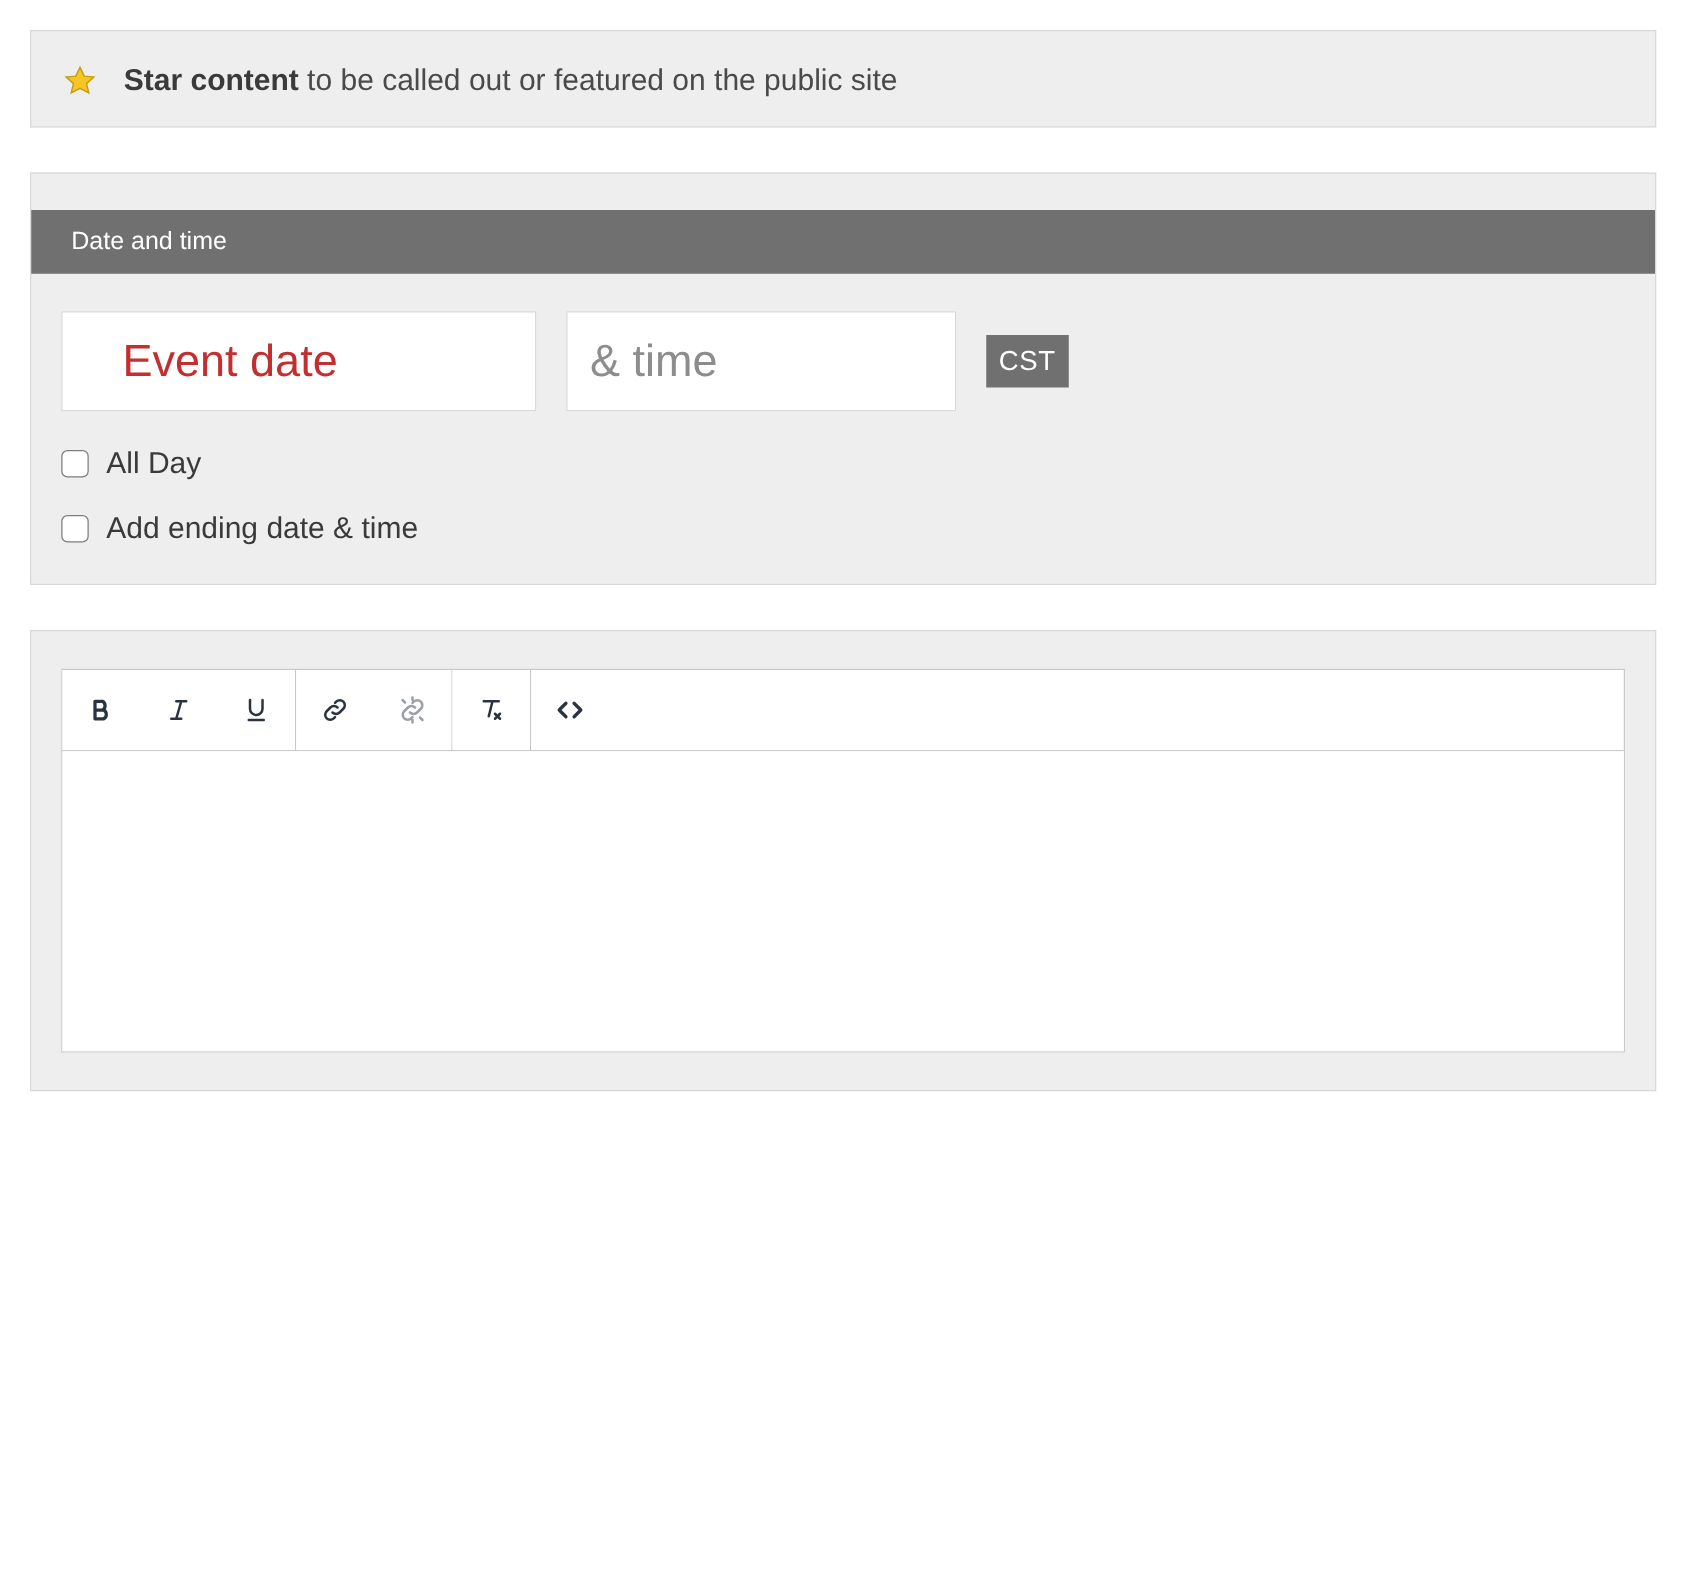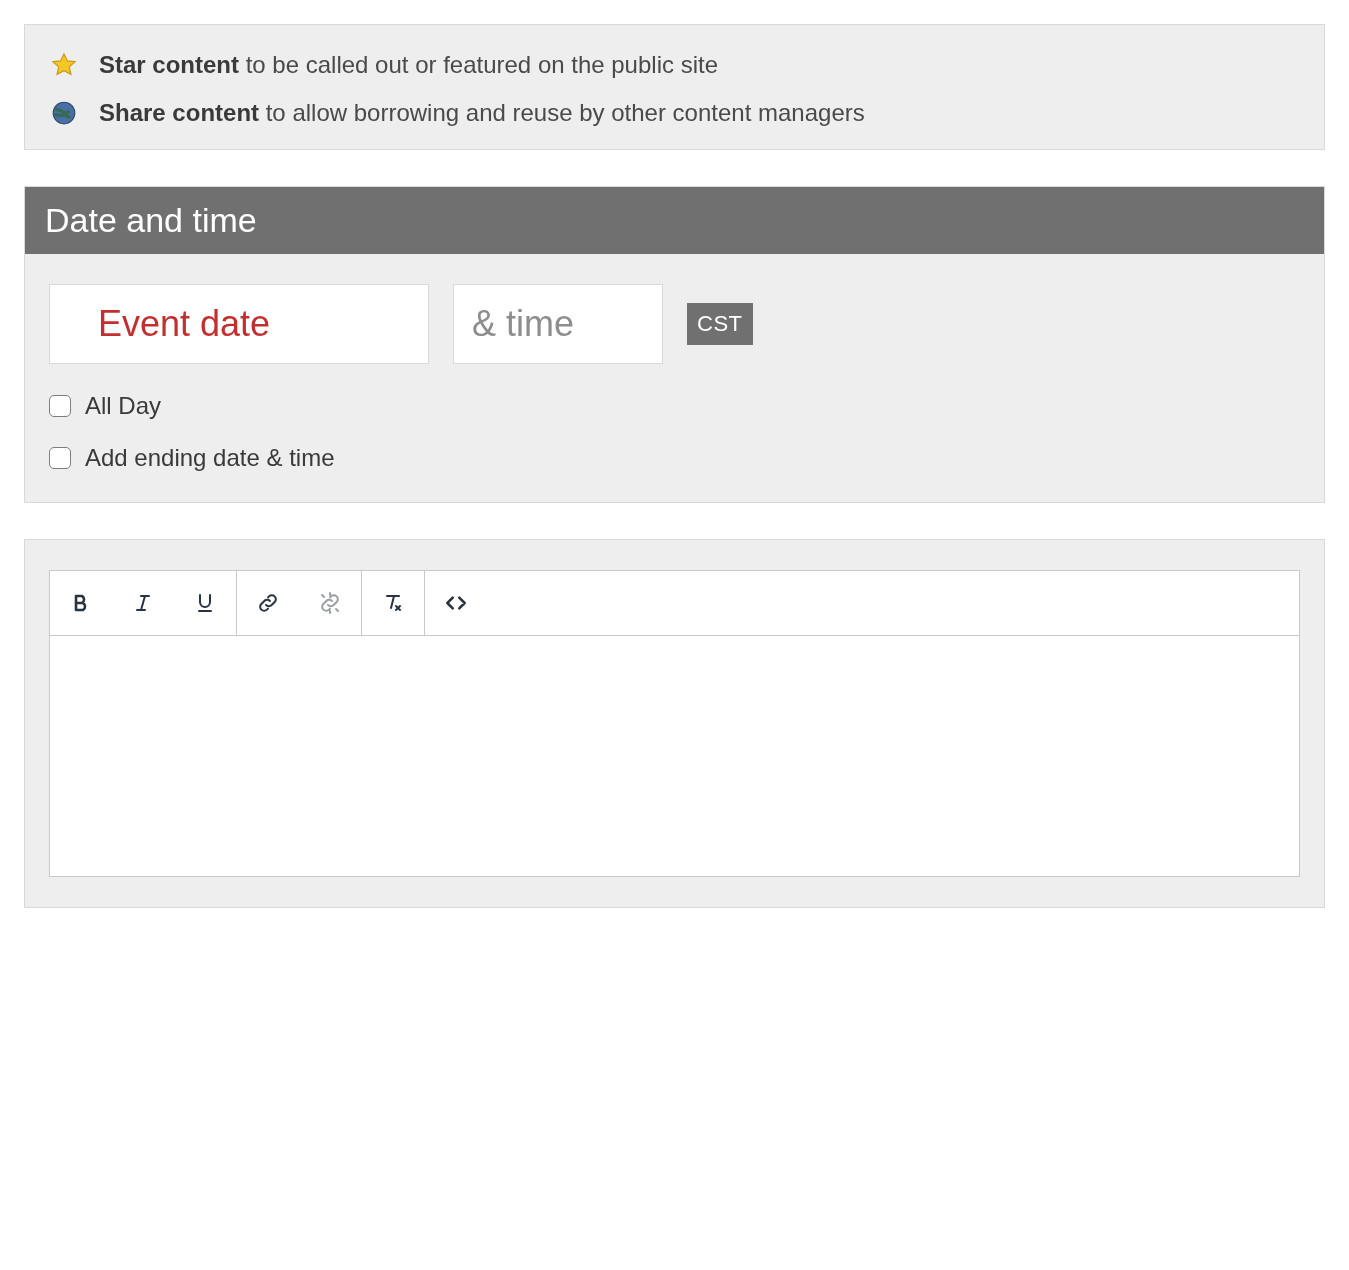--- a/index.html
+++ b/index.html
@@ -39,23 +39,24 @@
 
     
     .section {
       margin-top: 36px;
       border: 1px solid #d9d9d9;
       background: #eeeeee;
     }
     .section-header {
       background: #707070;
       color: #fff;
-      font-size: 34px;
+      font-size: 20px;
       font-weight: 400;
-      padding: 14px 20px;
+      padding: 14px 32px;
+      margin-top: 29px;
     }
     .section-body {
       padding: 30px 24px;
     }
 
     
     .dt-row {
       display: flex;
       align-items: center;
       gap: 24px;
@@ -69,21 +70,21 @@
       background: #fff;
       outline: none;
       box-sizing: border-box;
       color: #3a3a3a;
     }
     .big-input::placeholder {
       color: #8d8d8d;
     }
     .big-input.required::placeholder { color: #c32f2f; }
     .input-date { width: 380px; padding-left: 48px; }
-    .input-time { width: 210px; }
+    .input-time { width: 312px; }
 
     .tz-badge {
       background: #707070;
       color: #fff;
       font-size: 22px;
       padding: 8px 10px;
       letter-spacing: 0.5px;
     }
 
     
@@ -157,31 +158,20 @@
   <div class="info-row">
     <span class="icon-slot">
       <svg width="28" height="28" viewBox="0 0 24 24">
         <path d="M12 2.5l2.9 6 6.6.6-5 4.5 1.5 6.4L12 16.9 6 20l1.5-6.4-5-4.5 6.6-.6z" fill="#f4c725" stroke="#c99a12" stroke-width="1"></path>
       </svg>
     </span>
     <span class="info-text">
       <b>Star content</b><span> to be called out or featured on the public site</span>
     </span>
   </div>
-  <div class="info-row">
-    <span class="icon-slot">
-      <svg width="26" height="26" viewBox="0 0 24 24">
-        <circle cx="12" cy="12" r="10" fill="#4a6fa5" stroke="#2f4a72" stroke-width="1"></circle>
-        <path d="M4 8c3 2 5 1 7 3s4 1 6-1M3 14c2-1 5 1 8 0s4 3 7 1" stroke="#2f6a3f" stroke-width="3" fill="none" opacity=".8"></path>
-      </svg>
-    </span>
-    <span class="info-text">
-      <b>Share content</b><span> to allow borrowing and reuse by other content managers</span>
-    </span>
-  </div>
 </div>
 
 <div class="section">
   <div class="section-header">Date and time</div>
   <div class="section-body">
     <div class="dt-row">
       <input class="big-input required input-date" placeholder="Event date" style="">
       <input class="big-input input-time" placeholder="&amp; time" style="">
       <span class="tz-badge">CST</span>
     </div>

